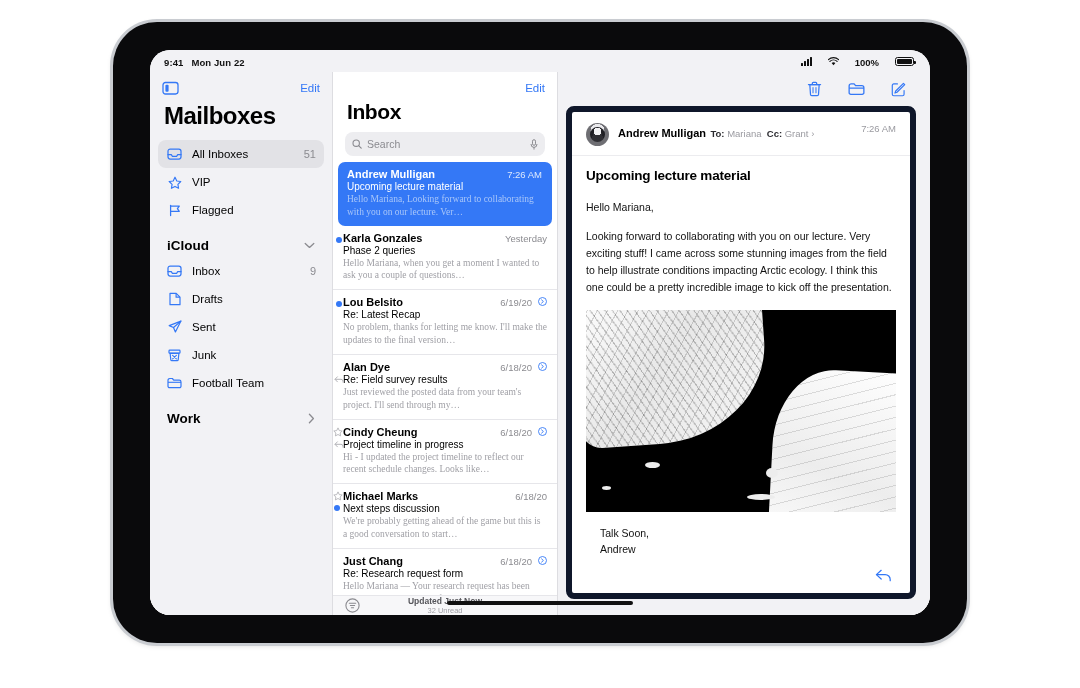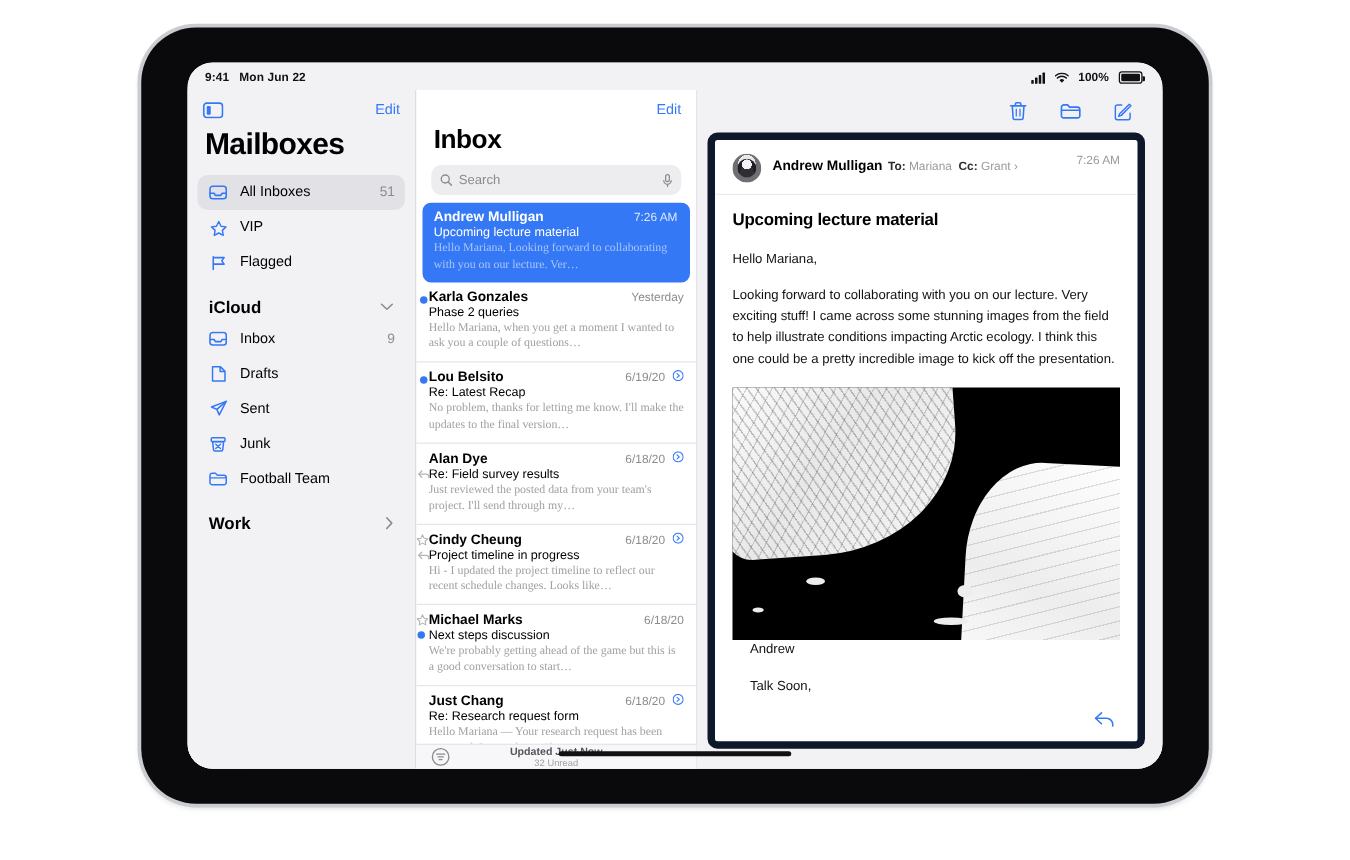--- a/index.html
+++ b/index.html
@@ -37,21 +37,21 @@
     align-items: center;
     justify-content: space-between;
     padding: 2px 16px 0 14px;
     font-size: 9.5px;
     font-weight: bold;
     color: #111;
     background: #f2f2f5;
     flex: none;
   }
   .sb-left { display: flex; gap: 8px; align-items: center; letter-spacing: .1px; }
-  .sb-right { display: flex; gap: 8px; align-items: center; }
+  .sb-right { display: flex; gap: 16px; }
   .sb-right .pct { font-size: 9.5px; font-weight: bold; }
   .bars { display: flex; align-items: flex-end; gap: 1px; height: 9px; }
   .bars i { width: 2px; background: #111; border-radius: .5px; display: block; }
   .bars i:nth-child(1){ height: 3px; }
   .bars i:nth-child(2){ height: 5px; }
   .bars i:nth-child(3){ height: 7px; }
   .bars i:nth-child(4){ height: 9px; }
   .batt {
     width: 19px; height: 9.5px;
     border: 1px solid #111; border-radius: 2.5px;
@@ -596,22 +596,22 @@
 
             <div class="attach-img">
               <div class="ice-a"></div>
               <div class="ice-b"></div>
               <div class="ice-floe" style="left:19%;bottom:22%;width:5%;height:3%;"></div>
               <div class="ice-floe" style="left:5%;bottom:11%;width:3%;height:2%;"></div>
               <div class="ice-floe" style="left:52%;bottom:6%;width:9%;height:3%;"></div>
               <div class="ice-floe" style="left:58%;bottom:17%;width:4%;height:5%;"></div>
             </div>
 
+            <div class="sign-off">Talk Soon,</div>
             <div class="sign-off" style="padding-top:0">Andrew</div>
-            <div class="sign-off">Talk Soon,</div>
           </div>
 
           <div class="detail-footer">
             <span>
               <svg width="17" height="13" viewBox="0 0 17 13">
                   <path d="M6.2 1.3 1.4 5.6l4.8 4.4" stroke="#3478f6" stroke-width="1.25" fill="none" stroke-linecap="round" stroke-linejoin="round"></path>
                   <path d="M1.8 5.6h8.4a5 5 0 0 1 5 5v1.1" stroke="#3478f6" stroke-width="1.25" fill="none" stroke-linecap="round"></path>
                 </svg>
             </span>
           </div>

